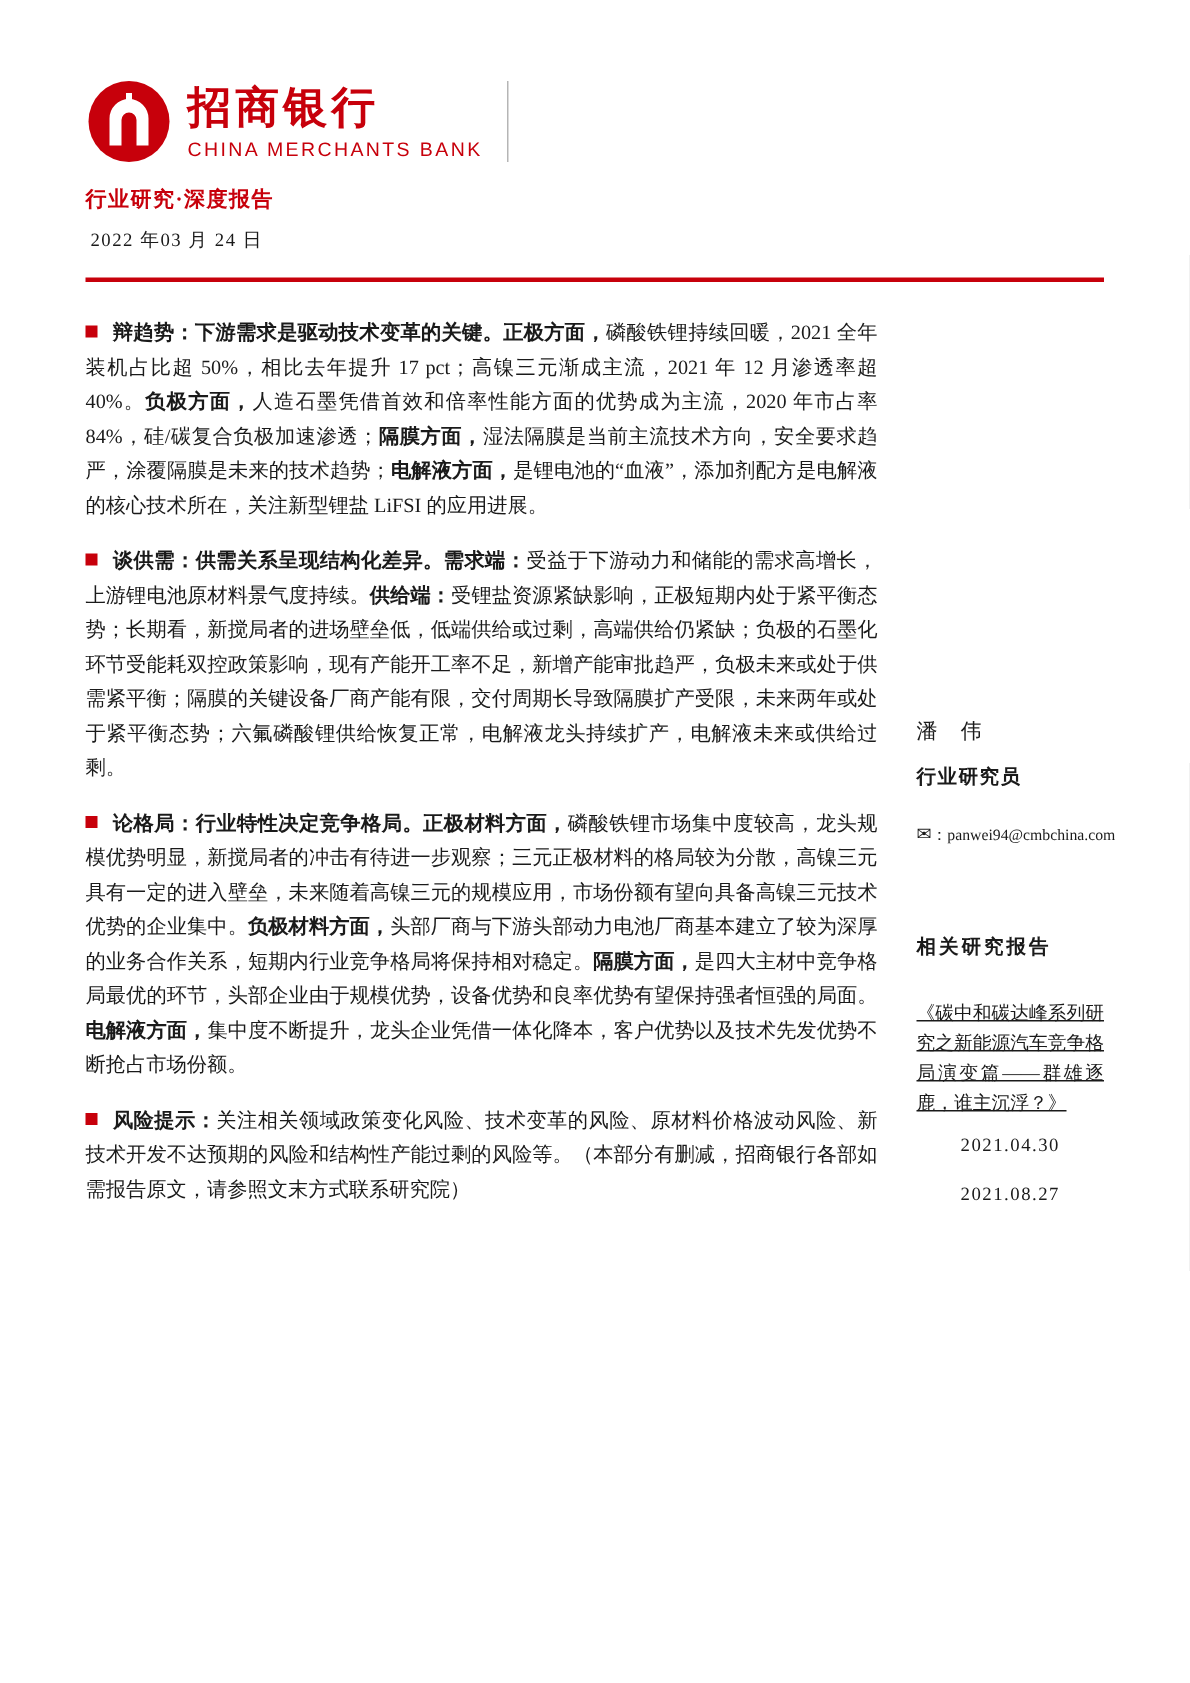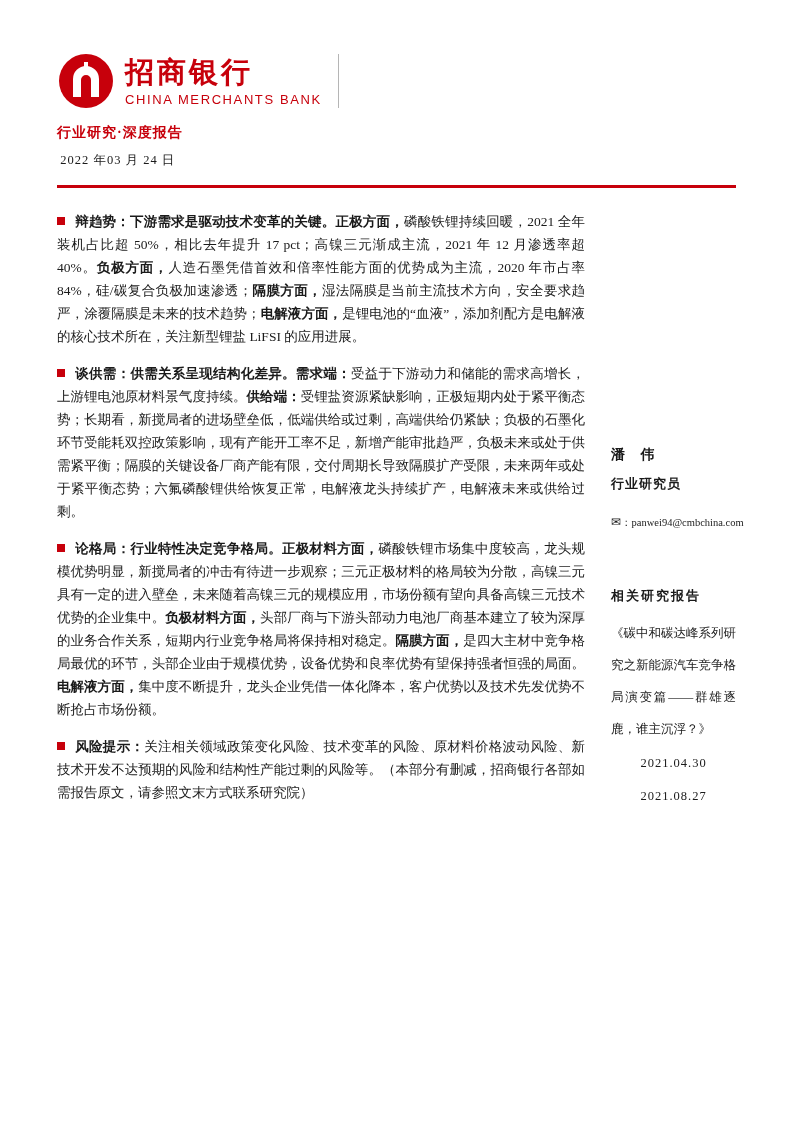--- a/index.html
+++ b/index.html
@@ -64,26 +64,26 @@
     font-size:13.5px;line-height:23px;text-align:justify;margin-bottom:14px;color:var(--text);
   }
   .para .bullet{
     display:inline-block;width:8px;height:8px;background:var(--accent);
     margin-right:10px;vertical-align:1px;
   }
   .bold{font-weight:bold;}
 
   
   .side-col{font-size:12.5px;line-height:23px;color:var(--text);}
-  .author{font-weight:bold;font-size:14px;letter-spacing:6px;margin-top:4px;}
+  .author{font-weight:normal;font-size:14px;letter-spacing:6px;margin-top:4px;}
   .role{font-weight:bold;font-size:13px;margin-top:6px;letter-spacing:1px;}
   .email{font-size:10.5px;margin-top:16px;white-space:nowrap;letter-spacing:0;}
   .email .env{font-size:12px;}
   .related-title{font-weight:bold;font-size:13px;margin-top:50px;letter-spacing:2px;}
-  .report-title{margin-top:10px;text-align:justify;line-height:32px;}
+  .report-title{margin-top:23px;text-align:justify;line-height:20px;text-decoration:underline;}
   .report-title.bold{font-weight:bold;}
   .report-item-date{text-align:center;margin-top:7px;margin-bottom:10px;letter-spacing:1px;}
 </style>
 </head>
 <body>
 
 <div class="page">
   <div class="inner">
 
     <div class="header">

